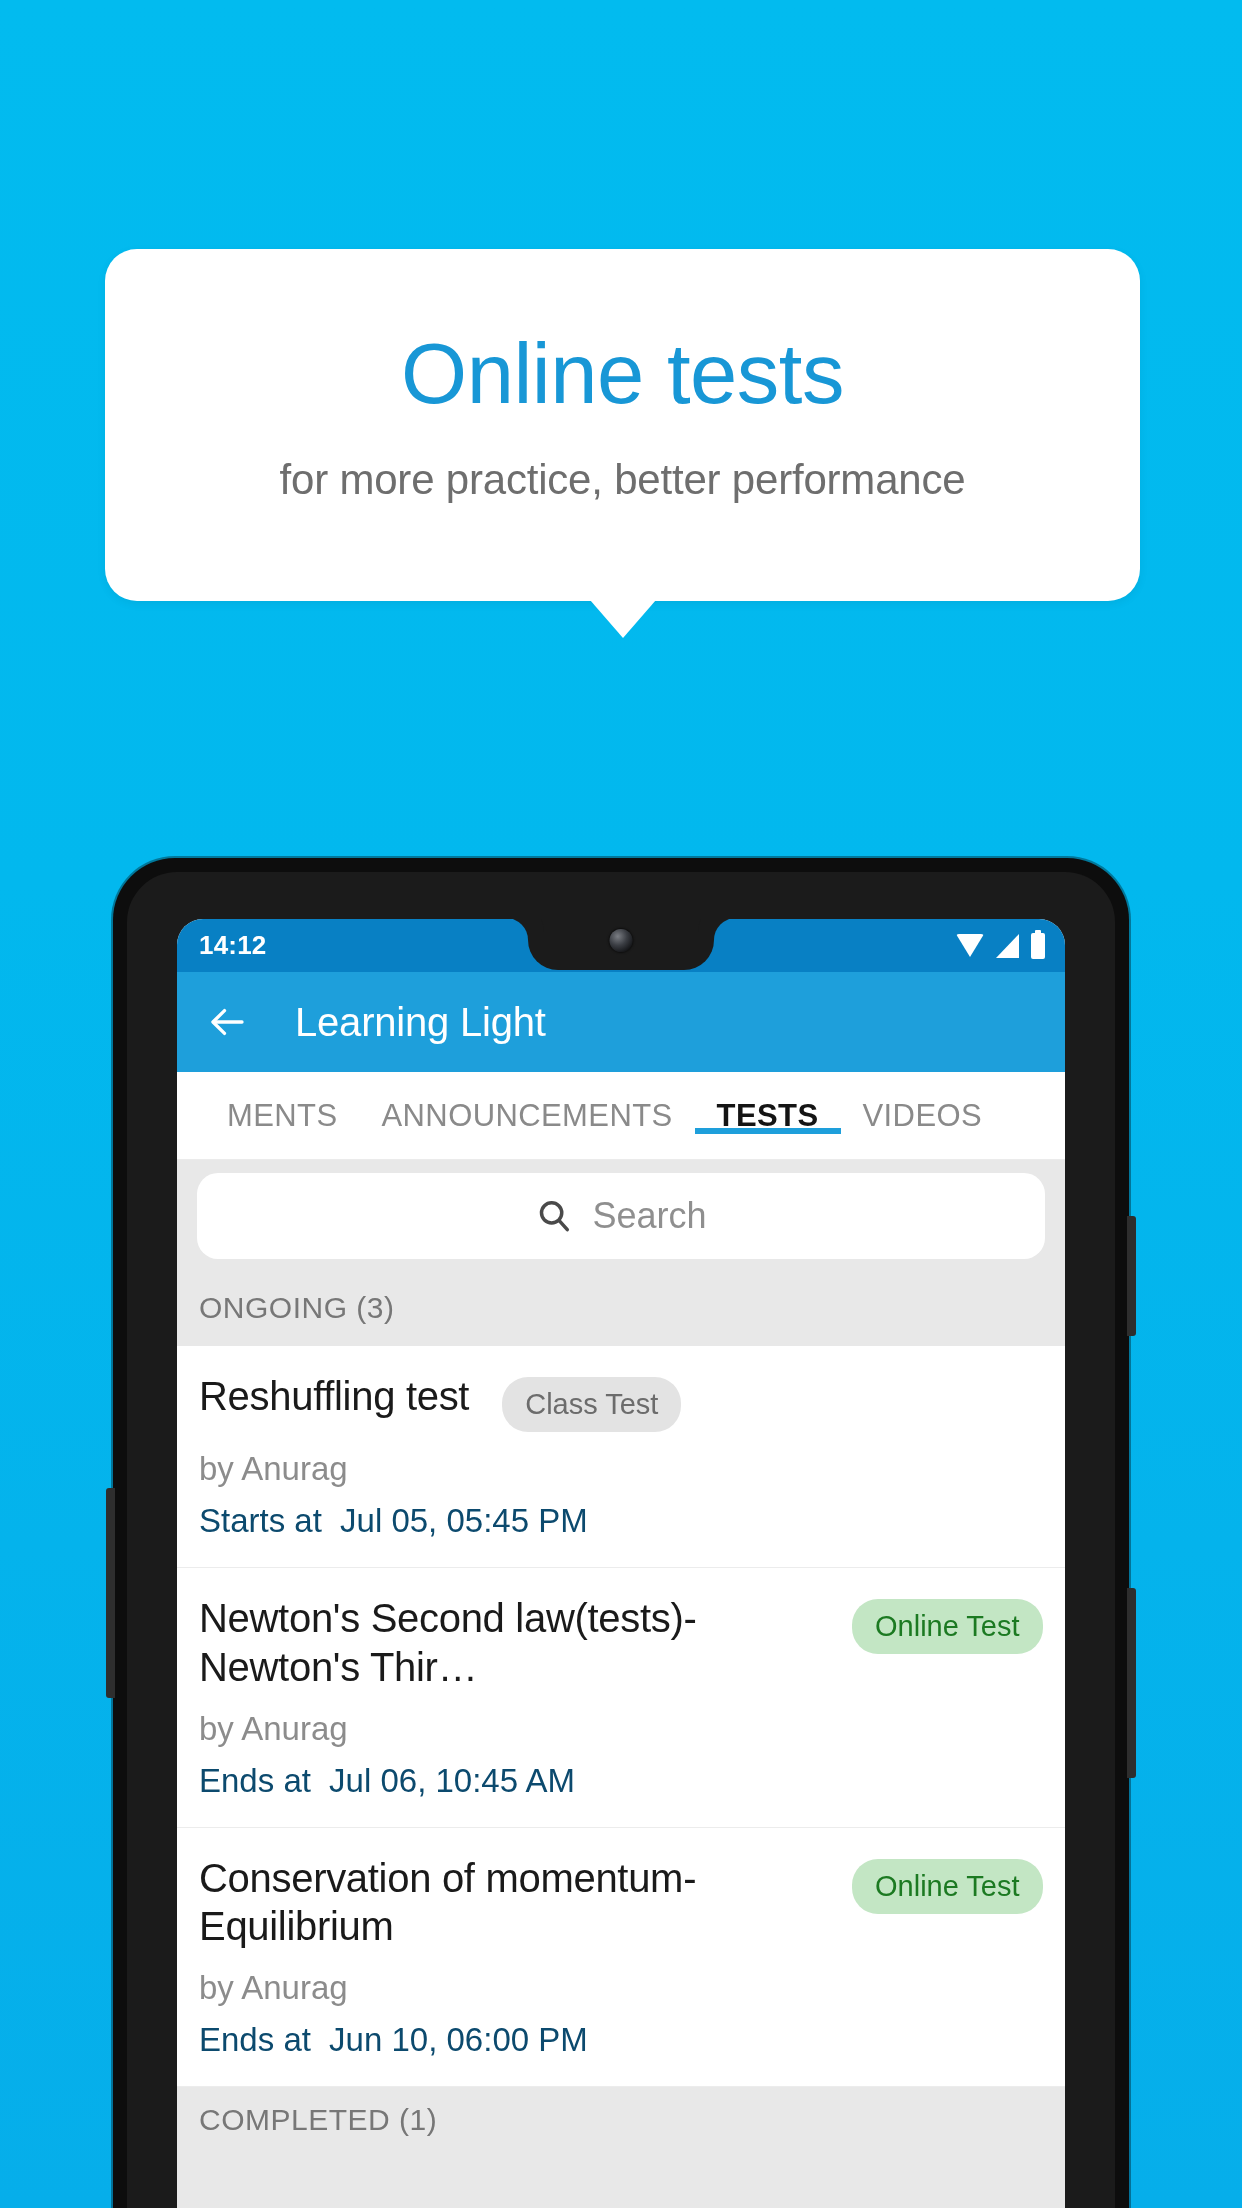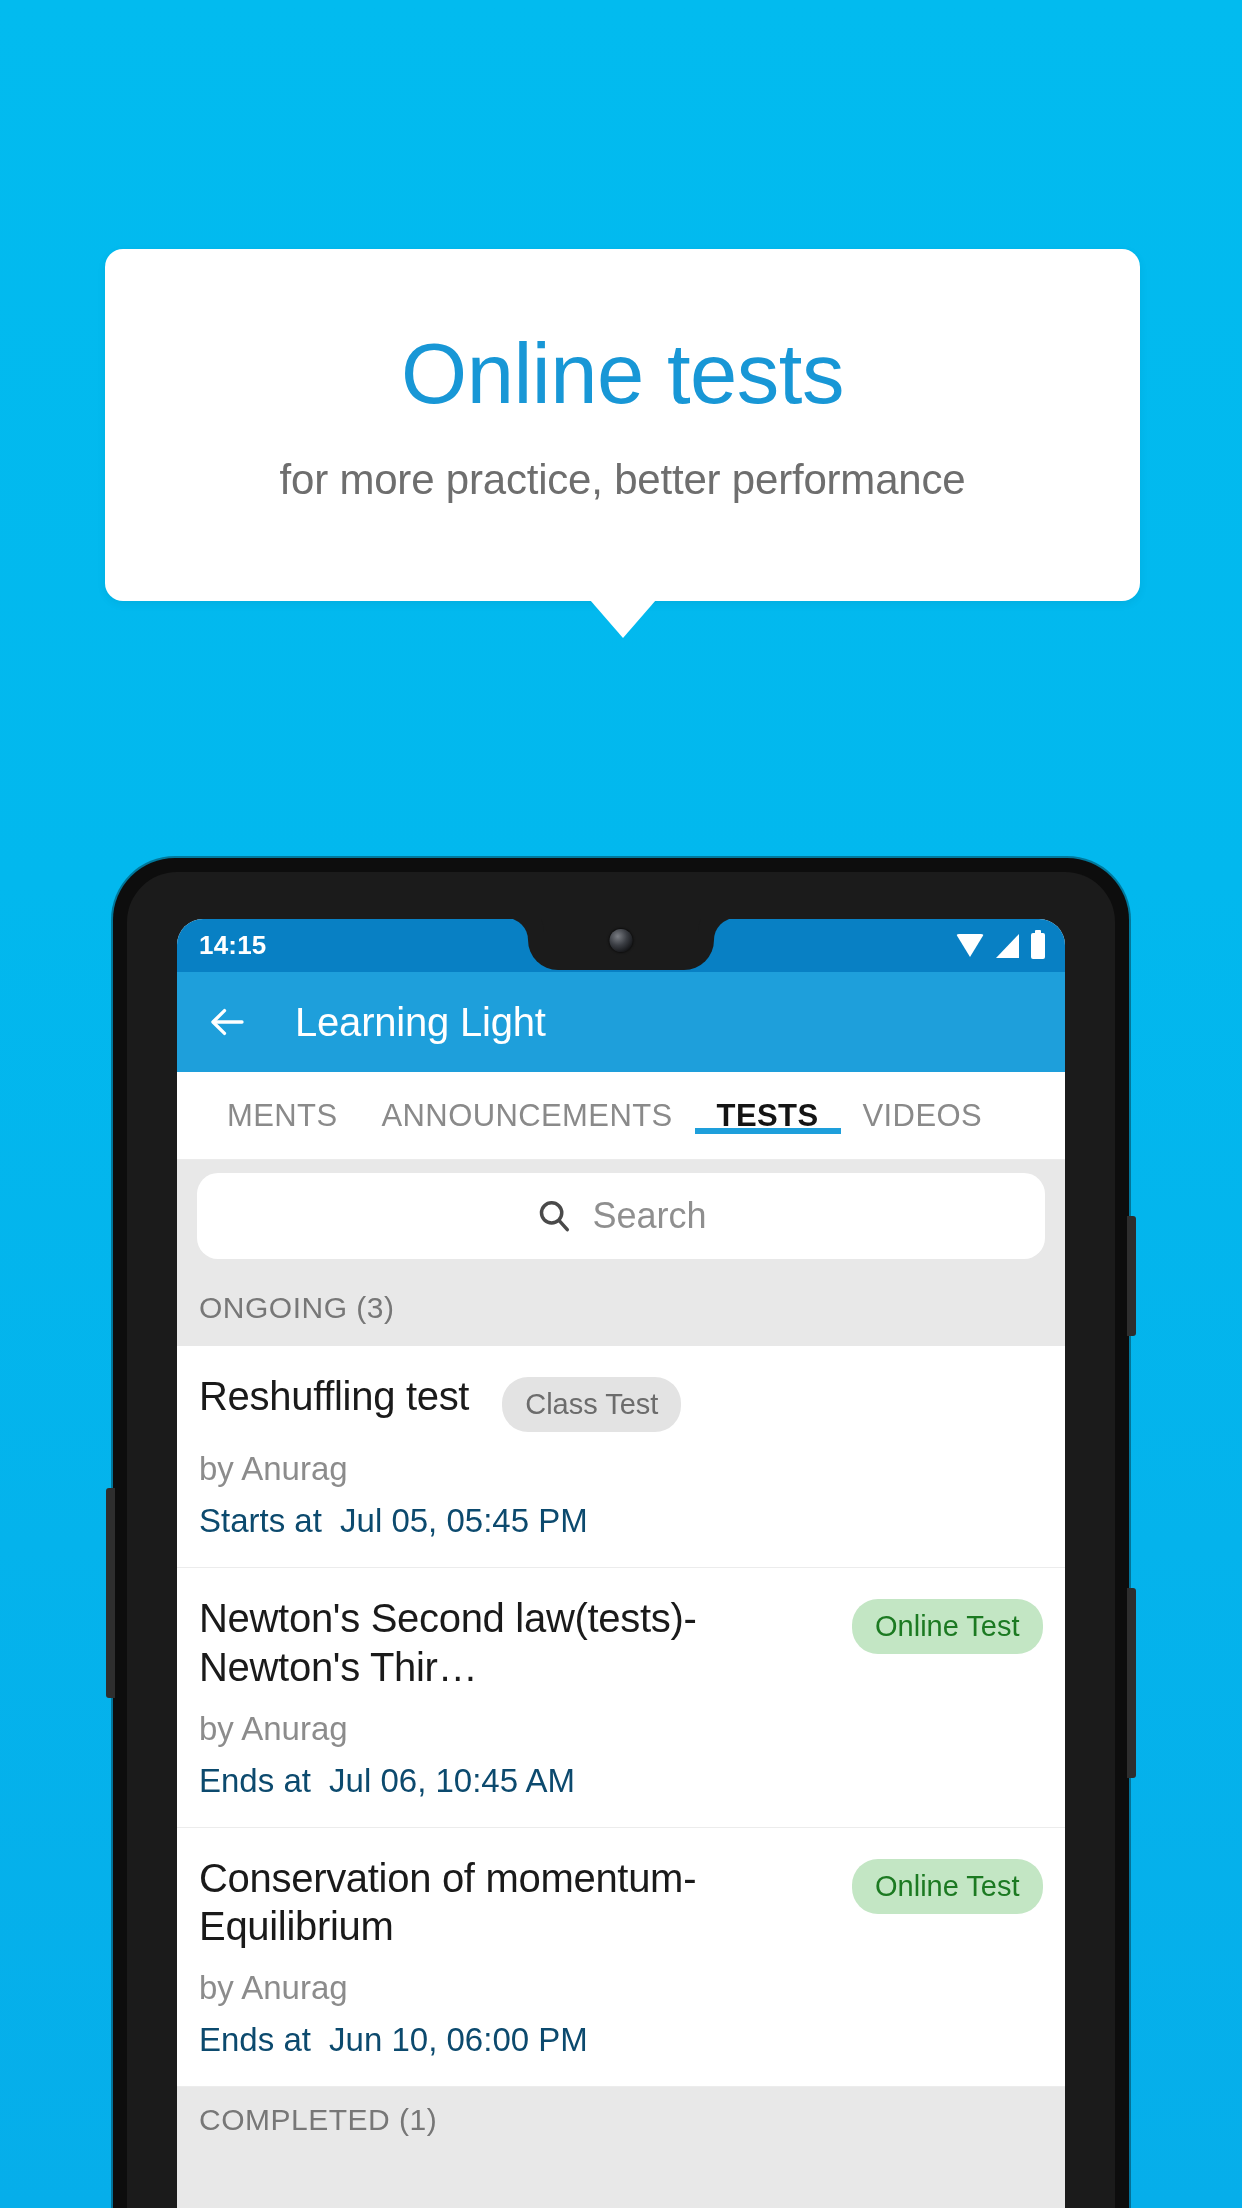--- a/index.html
+++ b/index.html
@@ -22,21 +22,21 @@
   }
 
   
   #callout {
     position: absolute;
     left: 105px;
     top: 249px;
     width: 1035px;
     height: 352px;
     background: #ffffff;
-    border-radius: 18px;
+    border-radius: 32px;
     box-shadow: 0 3px 10px rgba(0,0,0,0.06);
     text-align: center;
   }
   #callout-title {
     color: #1897D6;
     font-size: 85px;
     font-weight: 400;
     letter-spacing: -0.5px;
     margin-top: 80px;
     line-height: 1.05;
@@ -331,21 +331,21 @@
 
 <div id="phone">
   <div class="side-btn" id="btn-left-1"></div>
   <div class="side-btn" id="btn-right-1"></div>
   <div class="side-btn" id="btn-right-2"></div>
 
   <div id="phone-inner">
     <div id="screen">
 
       <div id="statusbar">
-        <div id="clock">14:15</div>
+        <div id="clock">14:12</div>
         <div id="notch"></div>
         <div id="camera"></div>
         <div id="status-icons">
           <span class="wifi-ico"></span>
           <span class="sig-ico"></span>
           <span class="bat-ico"></span>
         </div>
       </div>
 
       <div id="appbar">

